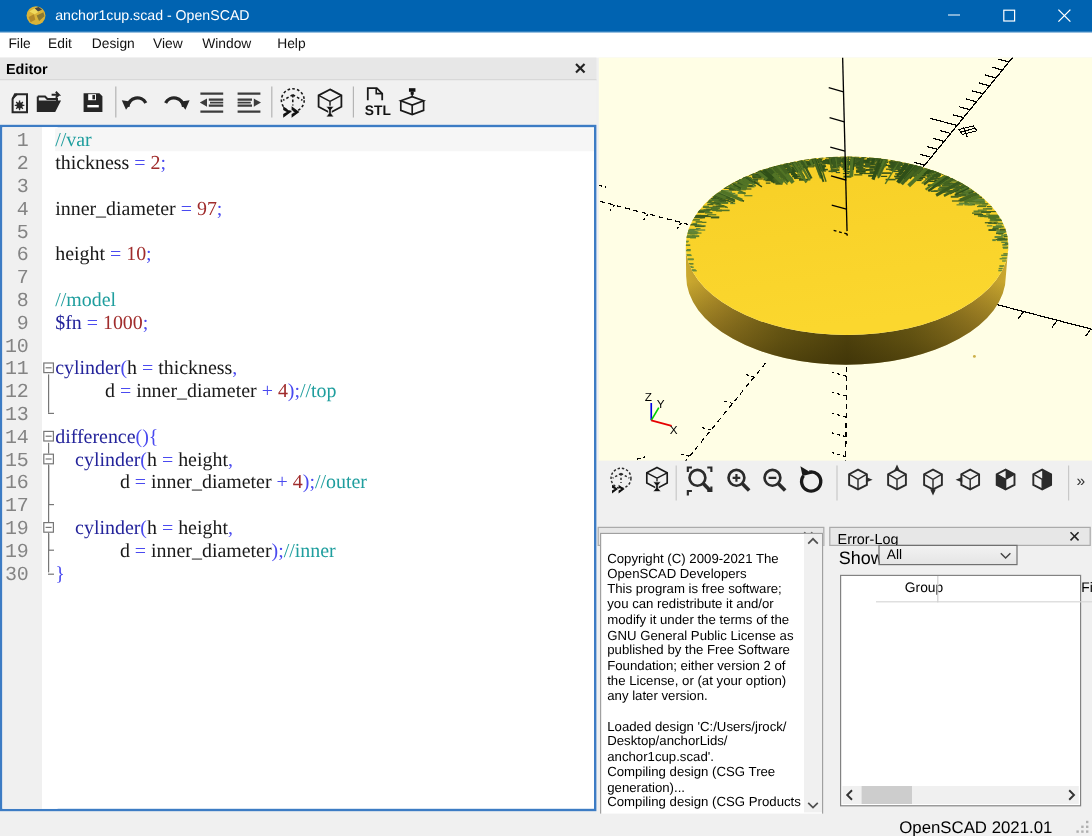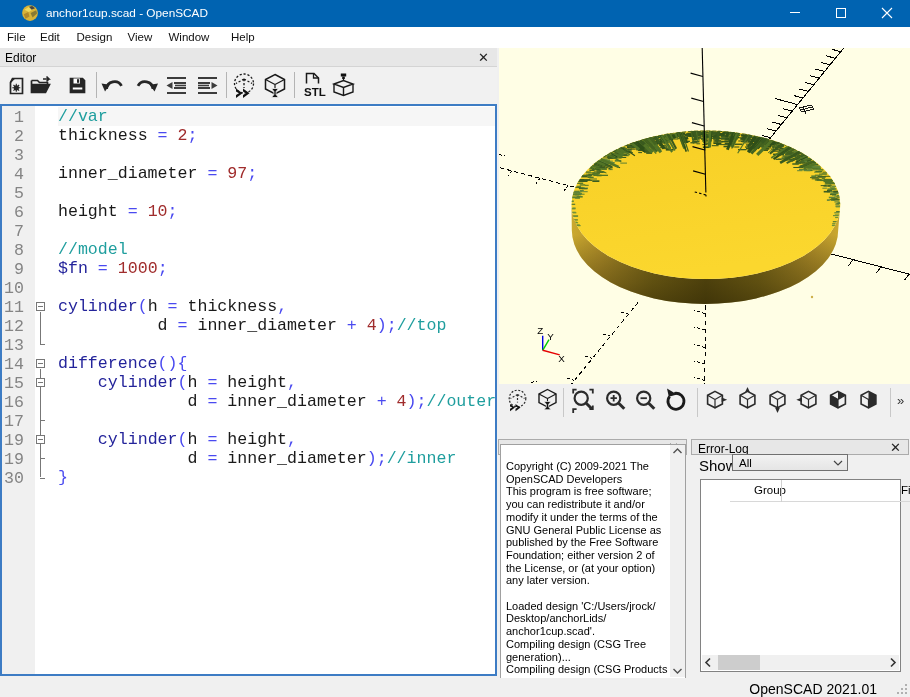--- a/index.html
+++ b/index.html
@@ -6,35 +6,35 @@
 #win { position:relative; width:910px; height:697px; background:#f0f0f0; }
 
 #title { position:absolute; left:0; top:0; width:910px; height:26px; background:#0063b1; color:#fff; }
 #title .t { position:absolute; left:46px; top:5.5px; font-size:11.8px; }
 #title .ic { position:absolute; left:21px; top:4px; width:18px; height:18px; }
 .wbtn { position:absolute; top:0; width:46px; height:26px; color:#fff; }
 
 #menubar { position:absolute; left:0; top:26px; width:910px; height:22px; background:#ffffff; border-top:1px solid #0063b1; font-size:11.5px; color:#111; }
 #menubar span { position:absolute; top:4px; }
 
-#edhead { position:absolute; left:0; top:48px; width:497px; height:19px; background:#e7e7e7; border-bottom:1px solid #d4d4d4; }
+#edhead { position:absolute; left:0; top:48px; width:497px; height:19px; background:#e7e7e7; border-bottom:1px solid #d4d4d4;font-weight:bold; }
 #edhead .t { position:absolute; left:5px; top:3px; font-size:12px; color:#000; }
 #edhead .x { position:absolute; right:8px; top:2px; font-size:13px; color:#222; }
 #edtb { position:absolute; left:0; top:67px; width:497px; height:37px; background:#f1f1f1; }
 #edtb svg { position:absolute; left:0; top:0; }
 #edarea { position:absolute; left:0; top:104px; width:497px; height:572px; background:#ffffff; border:2px solid #3d7cc4; border-right-width:2px; }
 #gutter { position:absolute; left:0; top:0; width:33px; height:568px; background:#f0f0f0; color:#848484;
   font-family:"Liberation Mono",monospace; font-size:16.6px; line-height:19px; text-align:right; padding:2px 11px 0 0; }
 #foldm { position:absolute; left:33px; top:0; width:13px; height:568px; background:#fff; }
 .fbox { position:absolute; left:1px; width:9px; height:9px; border:1px solid #777; background:#fff; z-index:2; }
 .fminus { position:absolute; left:1px; top:3px; width:5px; height:1px; background:#777; }
 .fline { position:absolute; left:5px; width:1px; background:#777; }
 .ffoot { position:absolute; left:5px; width:5px; height:1px; background:#777; }
-#code { position:absolute; left:44px; top:1px; right:0; font-family:Liberation Mono, monospace;
-  font-size:16.6px; line-height:19px; color:#1a1a1a; white-space:pre;margin-left:12px; }
+#code { position:absolute; left:44px; top:1px; right:0; font-family:Liberation Serif, serif;
+  font-size:16.6px; line-height:19px; color:#1a1a1a; white-space:pre; }
 .cl { height:19px; }
 .cl:first-child { background:#f6f6f6; }
 #code i { font-style:normal; }
 i.c { color:#1f9e9e; } i.k { color:#24249b; } i.o { color:#4a4af0; } i.n { color:#a02c2c; }
 
 #vp { position:absolute; left:499px; top:48px; width:411px; height:336px; background:#fffee5; }
 
 #vptb { position:absolute; left:499px; top:384px; width:411px; height:37px; background:#f0f0f0; }
 
 .phead { position:absolute; height:16px; background:#e7e7e7; border:1px solid #ababab; font-size:12px;margin-top:16px; }

